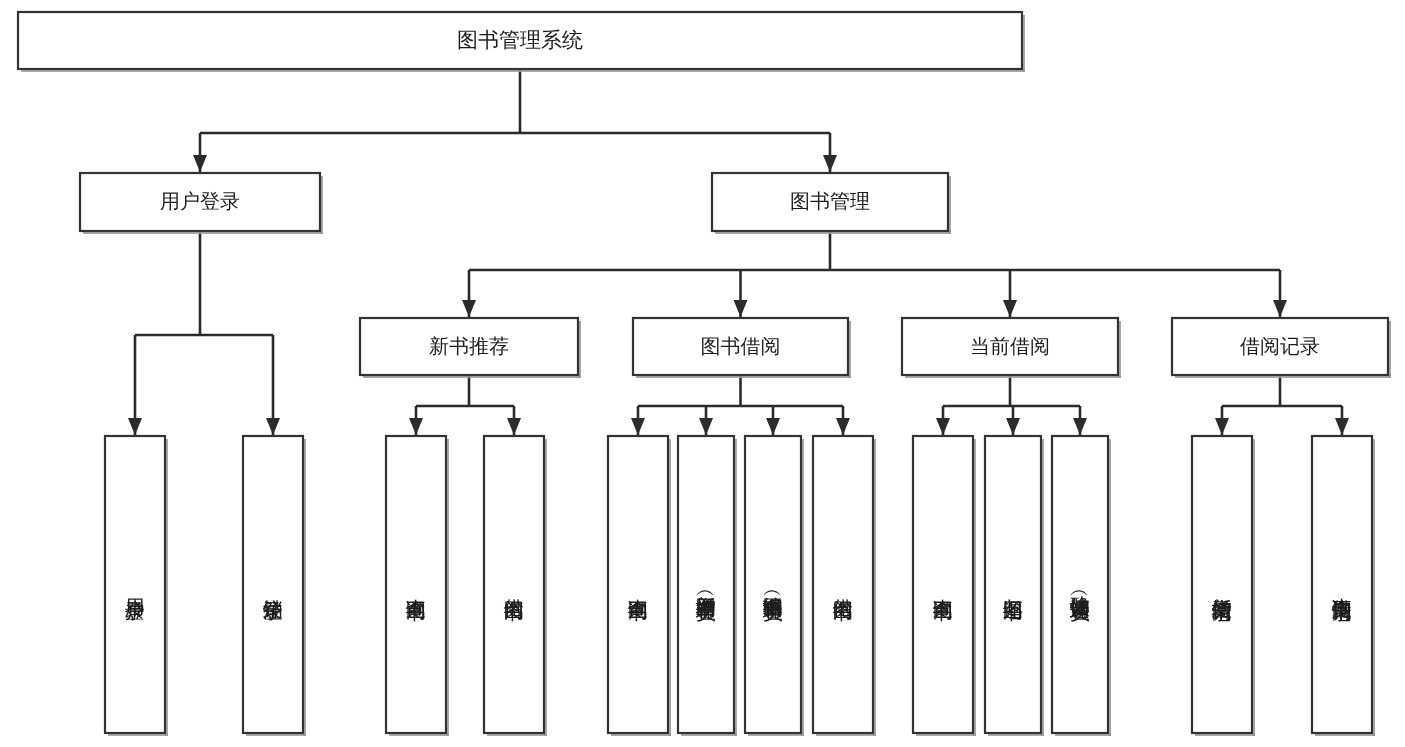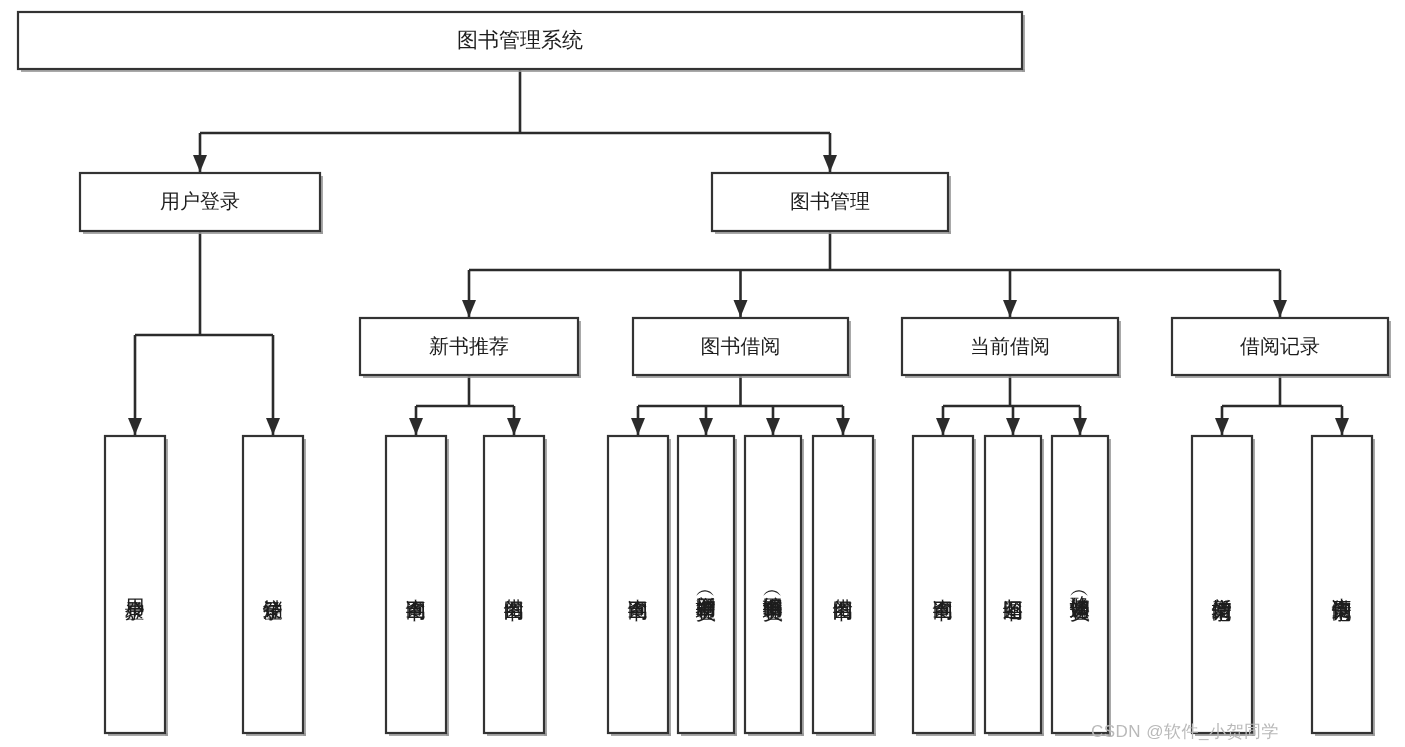--- a/index.html
+++ b/index.html
@@ -227,15 +227,14 @@
       <div class="vlabel" style="left: 678px; top: 442px; width: 56px; height: 285px; display: flex; align-items: center; justify-content: center;">新增图书（管理员）</div>
       <div class="vlabel" style="left: 745px; top: 442px; width: 56px; height: 285px; display: flex; align-items: center; justify-content: center;">编辑图书（管理员）</div>
       <div class="vlabel" style="left: 813px; top: 442px; width: 60px; height: 285px; display: flex; align-items: center; justify-content: center;">借阅图书</div>
       <div class="vlabel" style="left: 913px; top: 442px; width: 60px; height: 285px; display: flex; align-items: center; justify-content: center;">查询图书</div>
       <div class="vlabel" style="left: 985px; top: 442px; width: 56px; height: 285px; display: flex; align-items: center; justify-content: center;">归还图书</div>
       <div class="vlabel" style="left: 1052px; top: 442px; width: 56px; height: 285px; display: flex; align-items: center; justify-content: center;">确认归还（管理员）</div>
       <div class="vlabel" style="left: 1192px; top: 442px; width: 60px; height: 285px; display: flex; align-items: center; justify-content: center;">新增借阅记录</div>
       <div class="vlabel" style="left: 1312px; top: 442px; width: 60px; height: 285px; display: flex; align-items: center; justify-content: center;">查询借阅记录</div>
     </div>
 
-  <div class="watermark">CSDN @软件_小贺同学</div>
 
 </div>
 
 </body></html>

